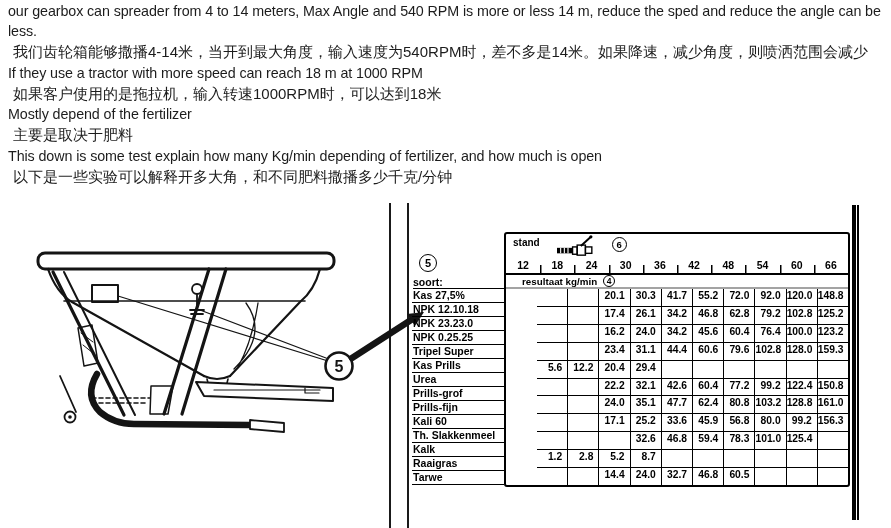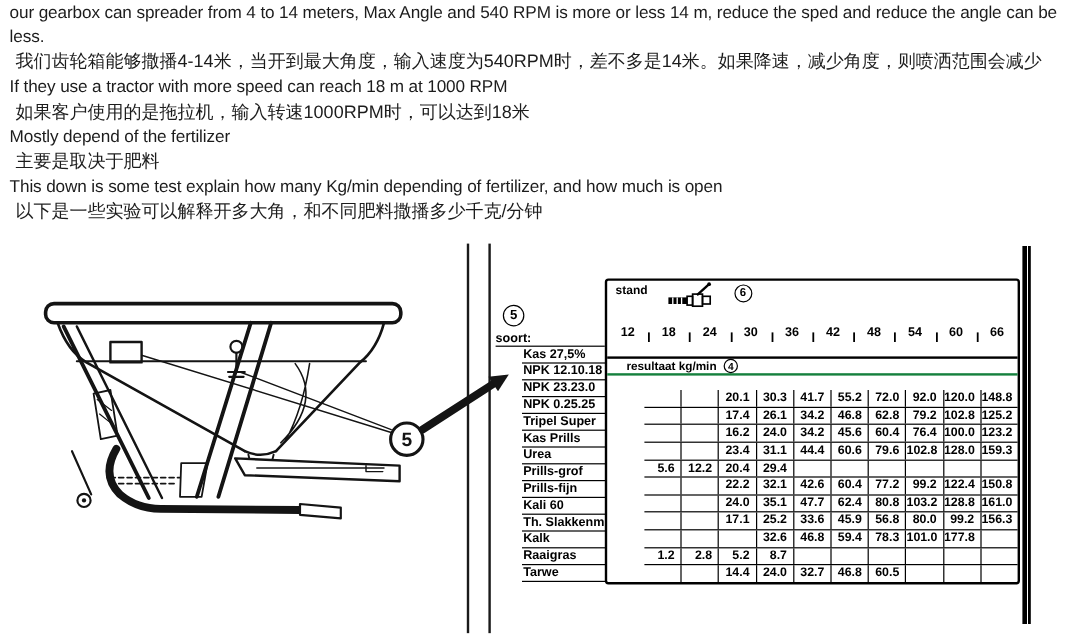--- a/index.html
+++ b/index.html
@@ -25,36 +25,36 @@
   
   .circ{display:inline-flex;align-items:center;justify-content:center;
     width:15px;height:15px;border:1.6px solid #000;border-radius:50%;
     font-weight:bold;font-size:9.5px;color:#000;box-sizing:border-box;flex:none;}
   .legend5{position:absolute;left:419px;top:254px;width:18px;height:18px;font-size:11px;border-width:1.8px;}
 
   
   .tbl{position:absolute;left:0;top:0;color:#000;}
   .soort{position:absolute;left:413px;top:276px;width:91px;height:13px;
     font-weight:bold;font-size:10.5px;border-bottom:1.5px solid #000;box-sizing:border-box;}
-  .labels{position:absolute;left:412px;top:289px;width:92px;margin-left:23px;}
+  .labels{position:absolute;left:412px;top:289px;width:92px;}
   .labels .lab{height:14px;line-height:13px;font-weight:bold;font-size:10.5px;
     border-bottom:1.5px solid #000;box-sizing:border-box;padding-left:1px;white-space:nowrap;}
 
   .grid{position:absolute;left:504px;top:232px;width:346px;height:255px;
     border:2px solid #000;border-radius:3px;box-sizing:border-box;
-    display:flex;flex-direction:column;background:#fff;gap:12px;}
+    display:flex;flex-direction:column;background:#fff;}
   .stand-band{height:24px;display:flex;align-items:flex-start;padding:3px 0 0 7px;box-sizing:border-box;}
   .stand-band .stand-lab{font-weight:bold;font-size:10px;line-height:12px;}
   .lever{width:50px;height:22px;margin:-2px 0 0 14px;flex:none;}
   .stand-band .circ{margin-left:8px;margin-top:0;}
   .num-band{height:15px;display:flex;}
   .nh{flex:1;text-align:center;font-weight:bold;font-size:10.5px;line-height:14px;}
   .nh + .nh{background-image:linear-gradient(#000,#000);background-size:1.5px 8px;
     background-position:0 100%;background-repeat:no-repeat;}
-  .result-band{height:16px;border-top:2px solid #000;border-bottom:2px solid #15803d;
+  .result-band{height:16px;border-top:2px solid #000;border-bottom:2px solid #a3a3a3;
     box-sizing:border-box;display:flex;align-items:center;padding-left:16px;gap:6px;}
   .result-band .res-lab{font-weight:bold;font-size:9.8px;line-height:11px;}
   .result-band .circ{width:12px;height:12px;font-size:8.5px;border-width:1.4px;}
   .rows{flex:1;display:flex;flex-direction:column;padding-left:31px;}
   .row{flex:1;display:flex;}
   .row + .row{border-top:1px solid #000;}
   .c{flex:1;text-align:right;padding-right:5px;font-weight:bold;font-size:10.3px;
      line-height:13px;box-sizing:border-box;overflow:hidden;}
   .c + .c{border-left:1px solid #000;}
   .hl{position:relative;overflow:visible;}
@@ -283,21 +283,21 @@
         </div>
         <div class="row">
           <div class="c"></div>
           <div class="c"></div>
           <div class="c"></div>
           <div class="c">32.6</div>
           <div class="c">46.8</div>
           <div class="c">59.4</div>
           <div class="c">78.3</div>
           <div class="c">101.0</div>
-          <div class="c">177.8</div>
+          <div class="c">125.4</div>
           <div class="c"></div>
         </div>
         <div class="row">
           <div class="c">1.2</div>
           <div class="c">2.8</div>
           <div class="c">5.2</div>
           <div class="c">8.7</div>
           <div class="c"></div>
           <div class="c"></div>
           <div class="c"></div>

